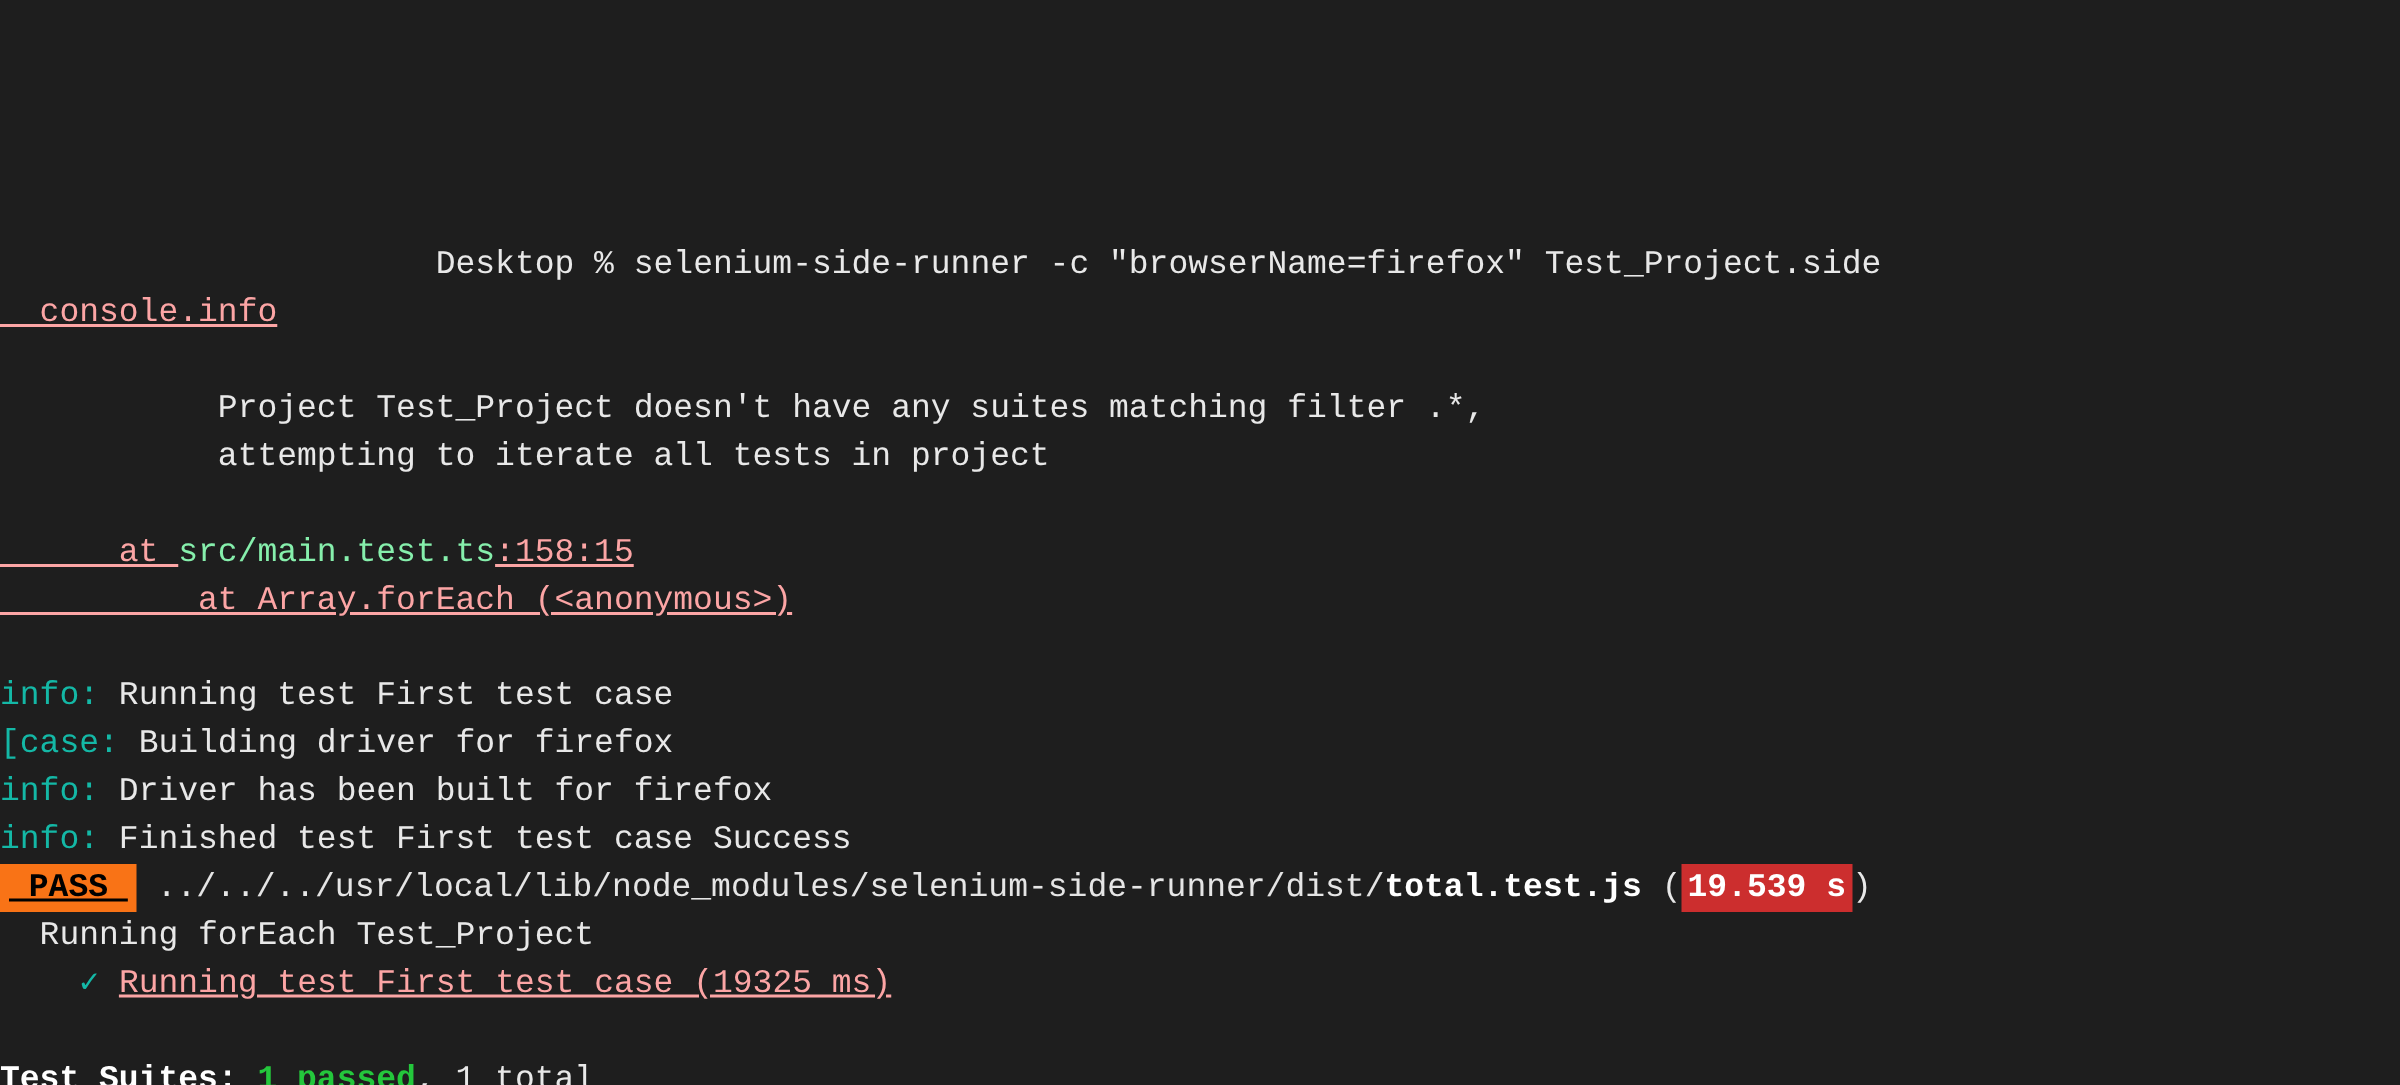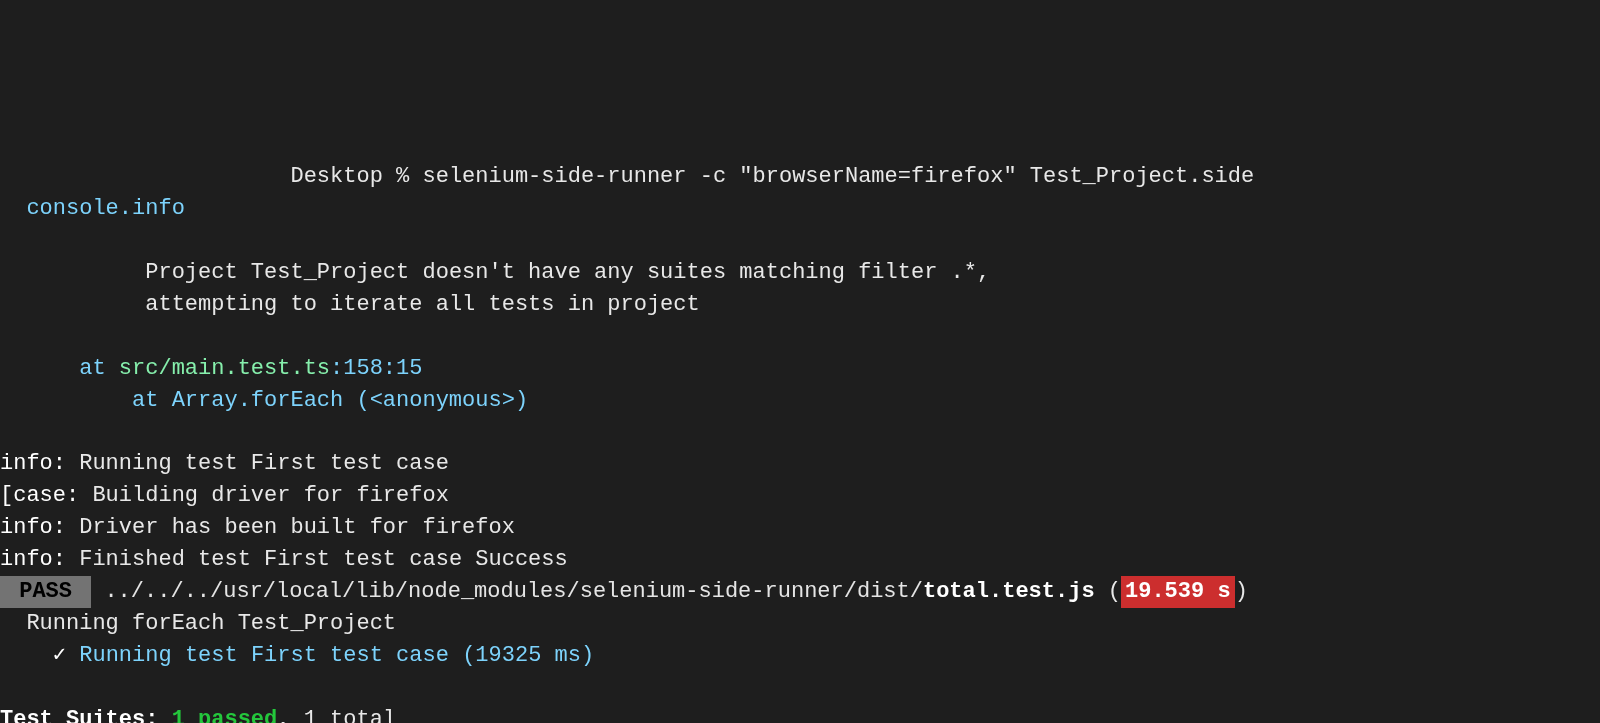--- a/index.html
+++ b/index.html
@@ -9,33 +9,34 @@
     color: #e8e8e8;
     font-family: "SF Mono", ui-monospace, Menlo, Monaco, "Courier New", monospace;
     font-size: 22px;
     line-height: 1.45;
     width: 1600px;
     height: 723px;
     overflow: hidden;
     white-space: pre;
   }
   .root { padding-top: 2px; }
-  .dim   { color: #7dd3fc; }
+  .dim   { color: #fca5a5; text-decoration: underline; }
   .dim2  { color: #e5e5e5; }
-  .green { color: #ffffff; }
+  .green { color: #14b8a6; }
   .greenb{ color: #24c73c; font-weight: 700; }
   .link  { color: #86efac; }
   .bold  { font-weight: 700; }
   .white { color: #ffffff; }
   .passbadge {
-    background: #737373;
+    background: #f97316;
     color: #000;
     font-weight: 700;
     padding: 0 6px;
     display: inline-block;
+    text-decoration: underline;
   }
   .redbadge {
     background: #cc2e2e;
     color: #fff;
     font-weight: 700;
     padding: 0 4px;
     display: inline-block;
   }
 </style>
 </head>

